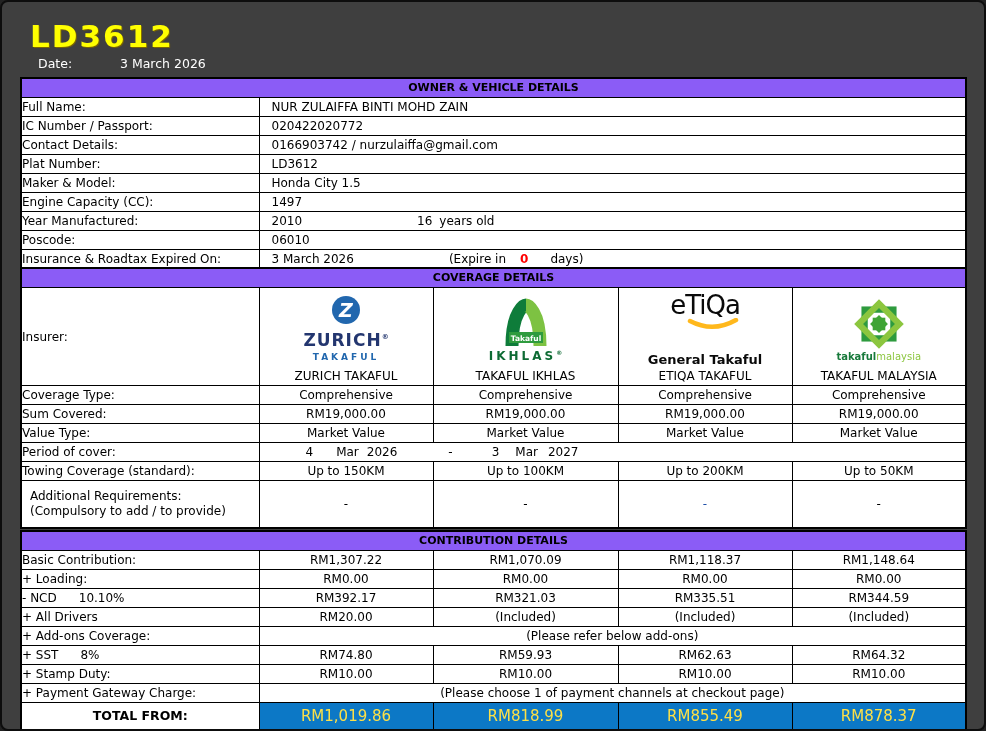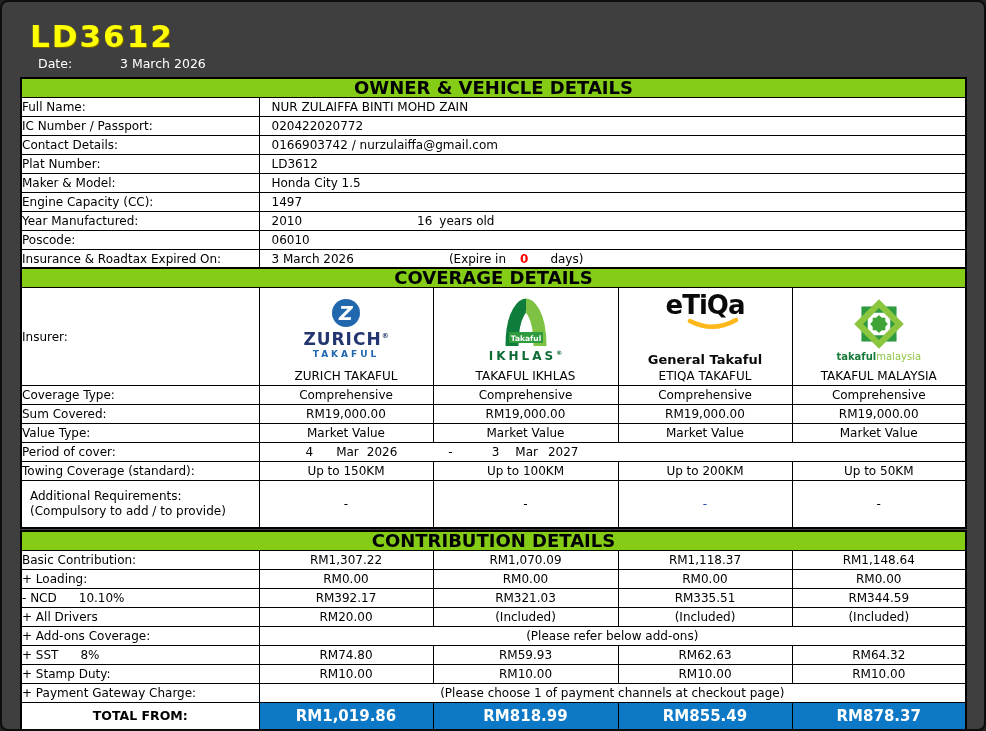--- a/index.html
+++ b/index.html
@@ -9,66 +9,66 @@
     font-family:"DejaVu Sans","Liberation Sans",sans-serif;color:#000;
   }
   .title{position:absolute;left:28px;top:16px;font-size:31px;font-weight:bold;color:#FFFF00;
          letter-spacing:2px;text-shadow:1px 1px 0 #7a6400;}
   .date-row{position:absolute;left:36px;top:54px;color:#fff;font-size:12.5px;}
   .date-label{display:inline-block;width:82px;}
   table.tbl{position:absolute;left:18px;width:947px;border-collapse:collapse;table-layout:fixed;
             background:#fff;font-size:12px;border:2px solid #000;}
   table.tbl td{border:1px solid #000;height:18px;line-height:16px;padding:0;
                overflow:hidden;white-space:nowrap;vertical-align:middle;}
-  td.sec{background:#84cc16;font-weight:bold;text-align:center;font-size:18px;}
+  td.sec{background:#8b5cf6;font-weight:bold;text-align:center;font-size:11px;}
   td.lbl{padding-left:8px;}
   td.val{text-align:center;}
   .owner-table td.val{text-align:left;padding-left:12px;}
   .owner-table{top:75px;}
   .coverage-table{top:265px;}
   .contrib-table{top:528px;}
   .ml{display:inline-block;}
   .red{color:#FF0000;font-weight:bold;}
   .val-blue{color:#1F4FA8;}
   
   tr.insurer-row td{height:97px;}
   .ins-cell{text-align:center;}
   .logo-box{height:78px;display:flex;flex-direction:column;align-items:center;justify-content:center;}
   .insurer-name{font-size:12px;line-height:14px;}
   
   .z-circle{width:28px;height:28px;border-radius:50%;background:#2167AE;color:#fff;
             font-weight:bold;font-size:19px;line-height:28px;text-align:center;font-style:italic;}
-  .z-word{color:#23366F;font-weight:bold;font-size:17px;letter-spacing:1px;line-height:19px;text-align:right;}
+  .z-word{color:#23366F;font-weight:bold;font-size:17px;letter-spacing:1px;line-height:26px;text-align:right;}
   .z-reg{font-size:7px;vertical-align:super;letter-spacing:0;}
   .z-sub{color:#2167AE;font-weight:bold;font-size:9px;letter-spacing:3px;line-height:11px;}
   
   .ik-word{color:#0E6B34;font-weight:bold;font-size:12px;letter-spacing:3px;line-height:13px;}
   .ik-reg{font-size:6px;vertical-align:super;letter-spacing:0;}
   
-  .et-word{font-weight:bold;font-size:26px;letter-spacing:-1px;color:#0a0a0a;line-height:25px;}
+  .et-word{font-weight:normal;font-size:26px;letter-spacing:-1px;color:#0a0a0a;line-height:25px;}
   .et-sub{font-weight:bold;font-size:13px;color:#0a0a0a;line-height:15px;margin-top:21px;}
   
   .tm-words{font-size:10px;line-height:11px;}
   .tm-w1{color:#17793A;font-weight:bold;}
   .tm-w2{color:#8CC63F;}
   
   tr.addreq-row td{height:46px;}
   .addreq-l{line-height:15px;padding-left:8px;white-space:nowrap;}
   
   .p1{margin-left:46px;} .p2{margin-left:23px;} .p3{margin-left:8px;}
   .p4{margin-left:51px;} .p5{margin-left:39px;} .p6{margin-left:16px;} .p7{margin-left:10px;}
   
   .yr-age{margin-left:115px;} .yr-sfx{margin-left:7px;}
   .ex-pfx{margin-left:95px;} .ex-days{margin-left:14px;} .ex-sfx{margin-left:22px;}
   
   .pct{margin-left:22px;}
   
   tr.total-row td{height:26px;}
   .total-label{font-weight:bold;text-align:center;padding-right:8px;font-size:12.5px;}
-  .total-val{background:#0C78C6;color:#ffffff;font-weight:bold;font-size:15px;text-align:center;}
+  .total-val{background:#0C78C6;color:#fde047;font-weight:normal;font-size:15px;text-align:center;}
   .note-cell{text-align:center;}
 </style>
 </head>
 <body>
 
 <div class="screen">
 
   <div class="title">LD3612</div>
   <div class="date-row">
     <span class="date-label">Date:</span><span>3 March 2026</span>

